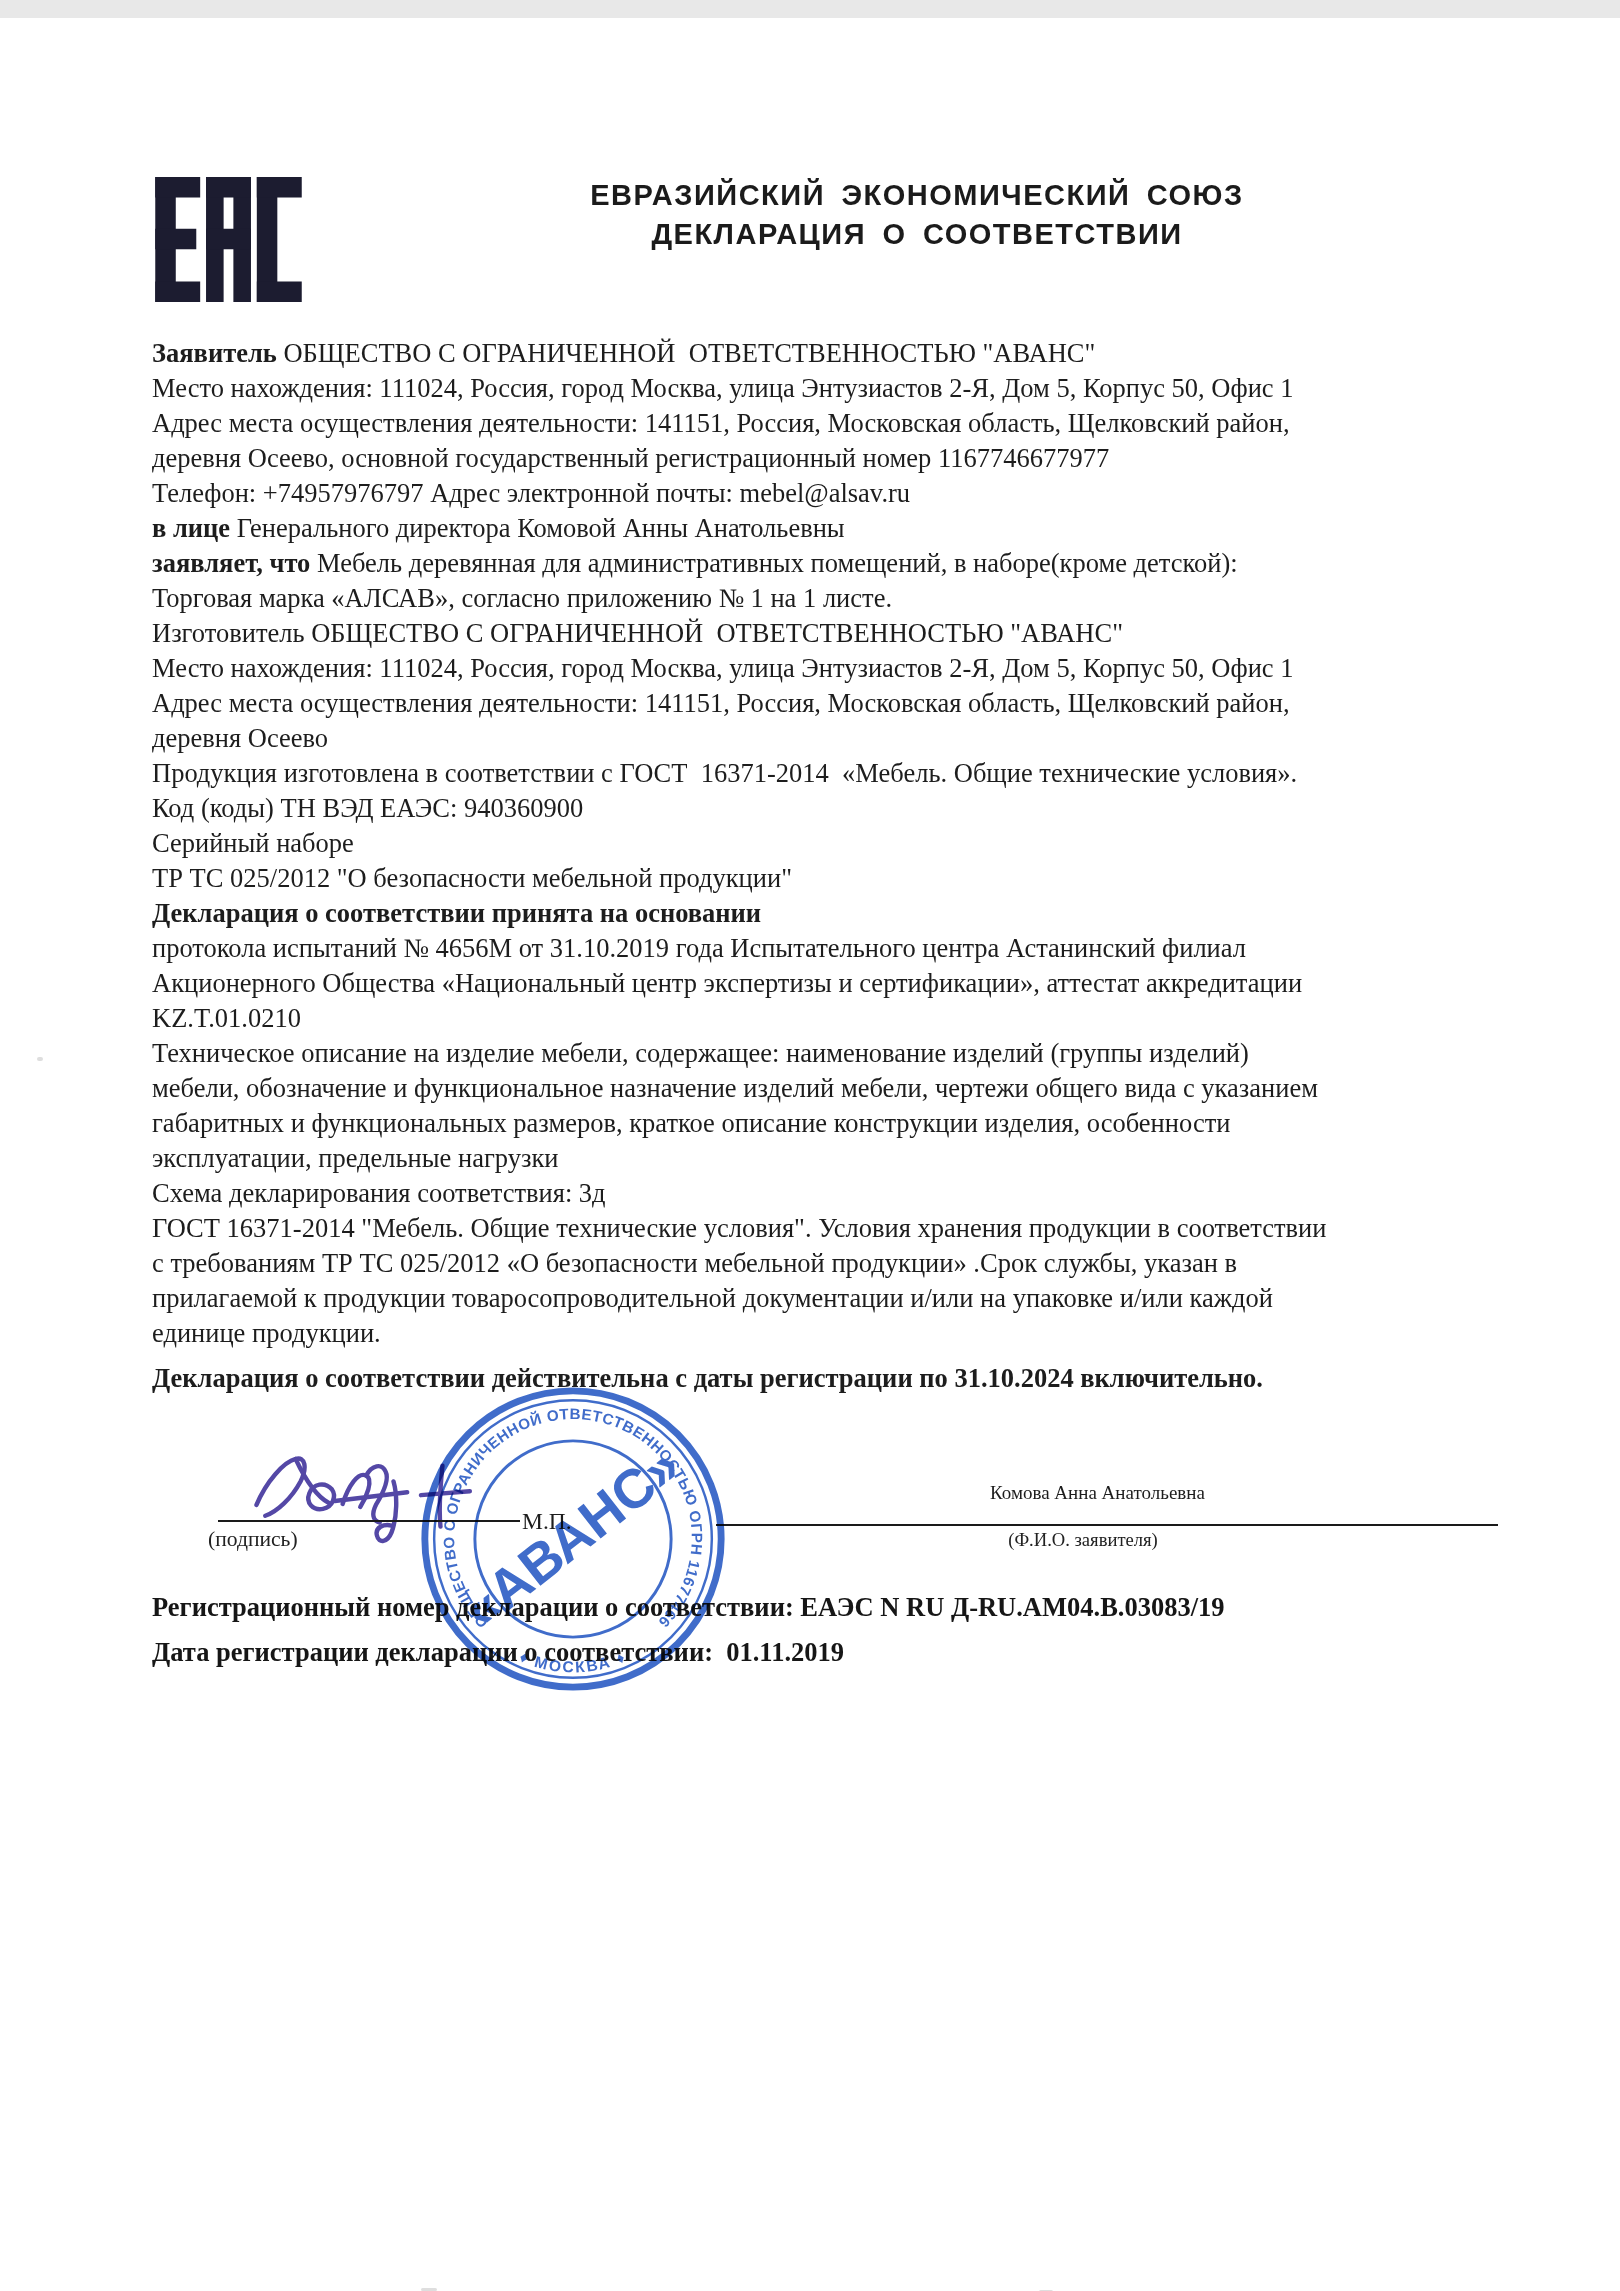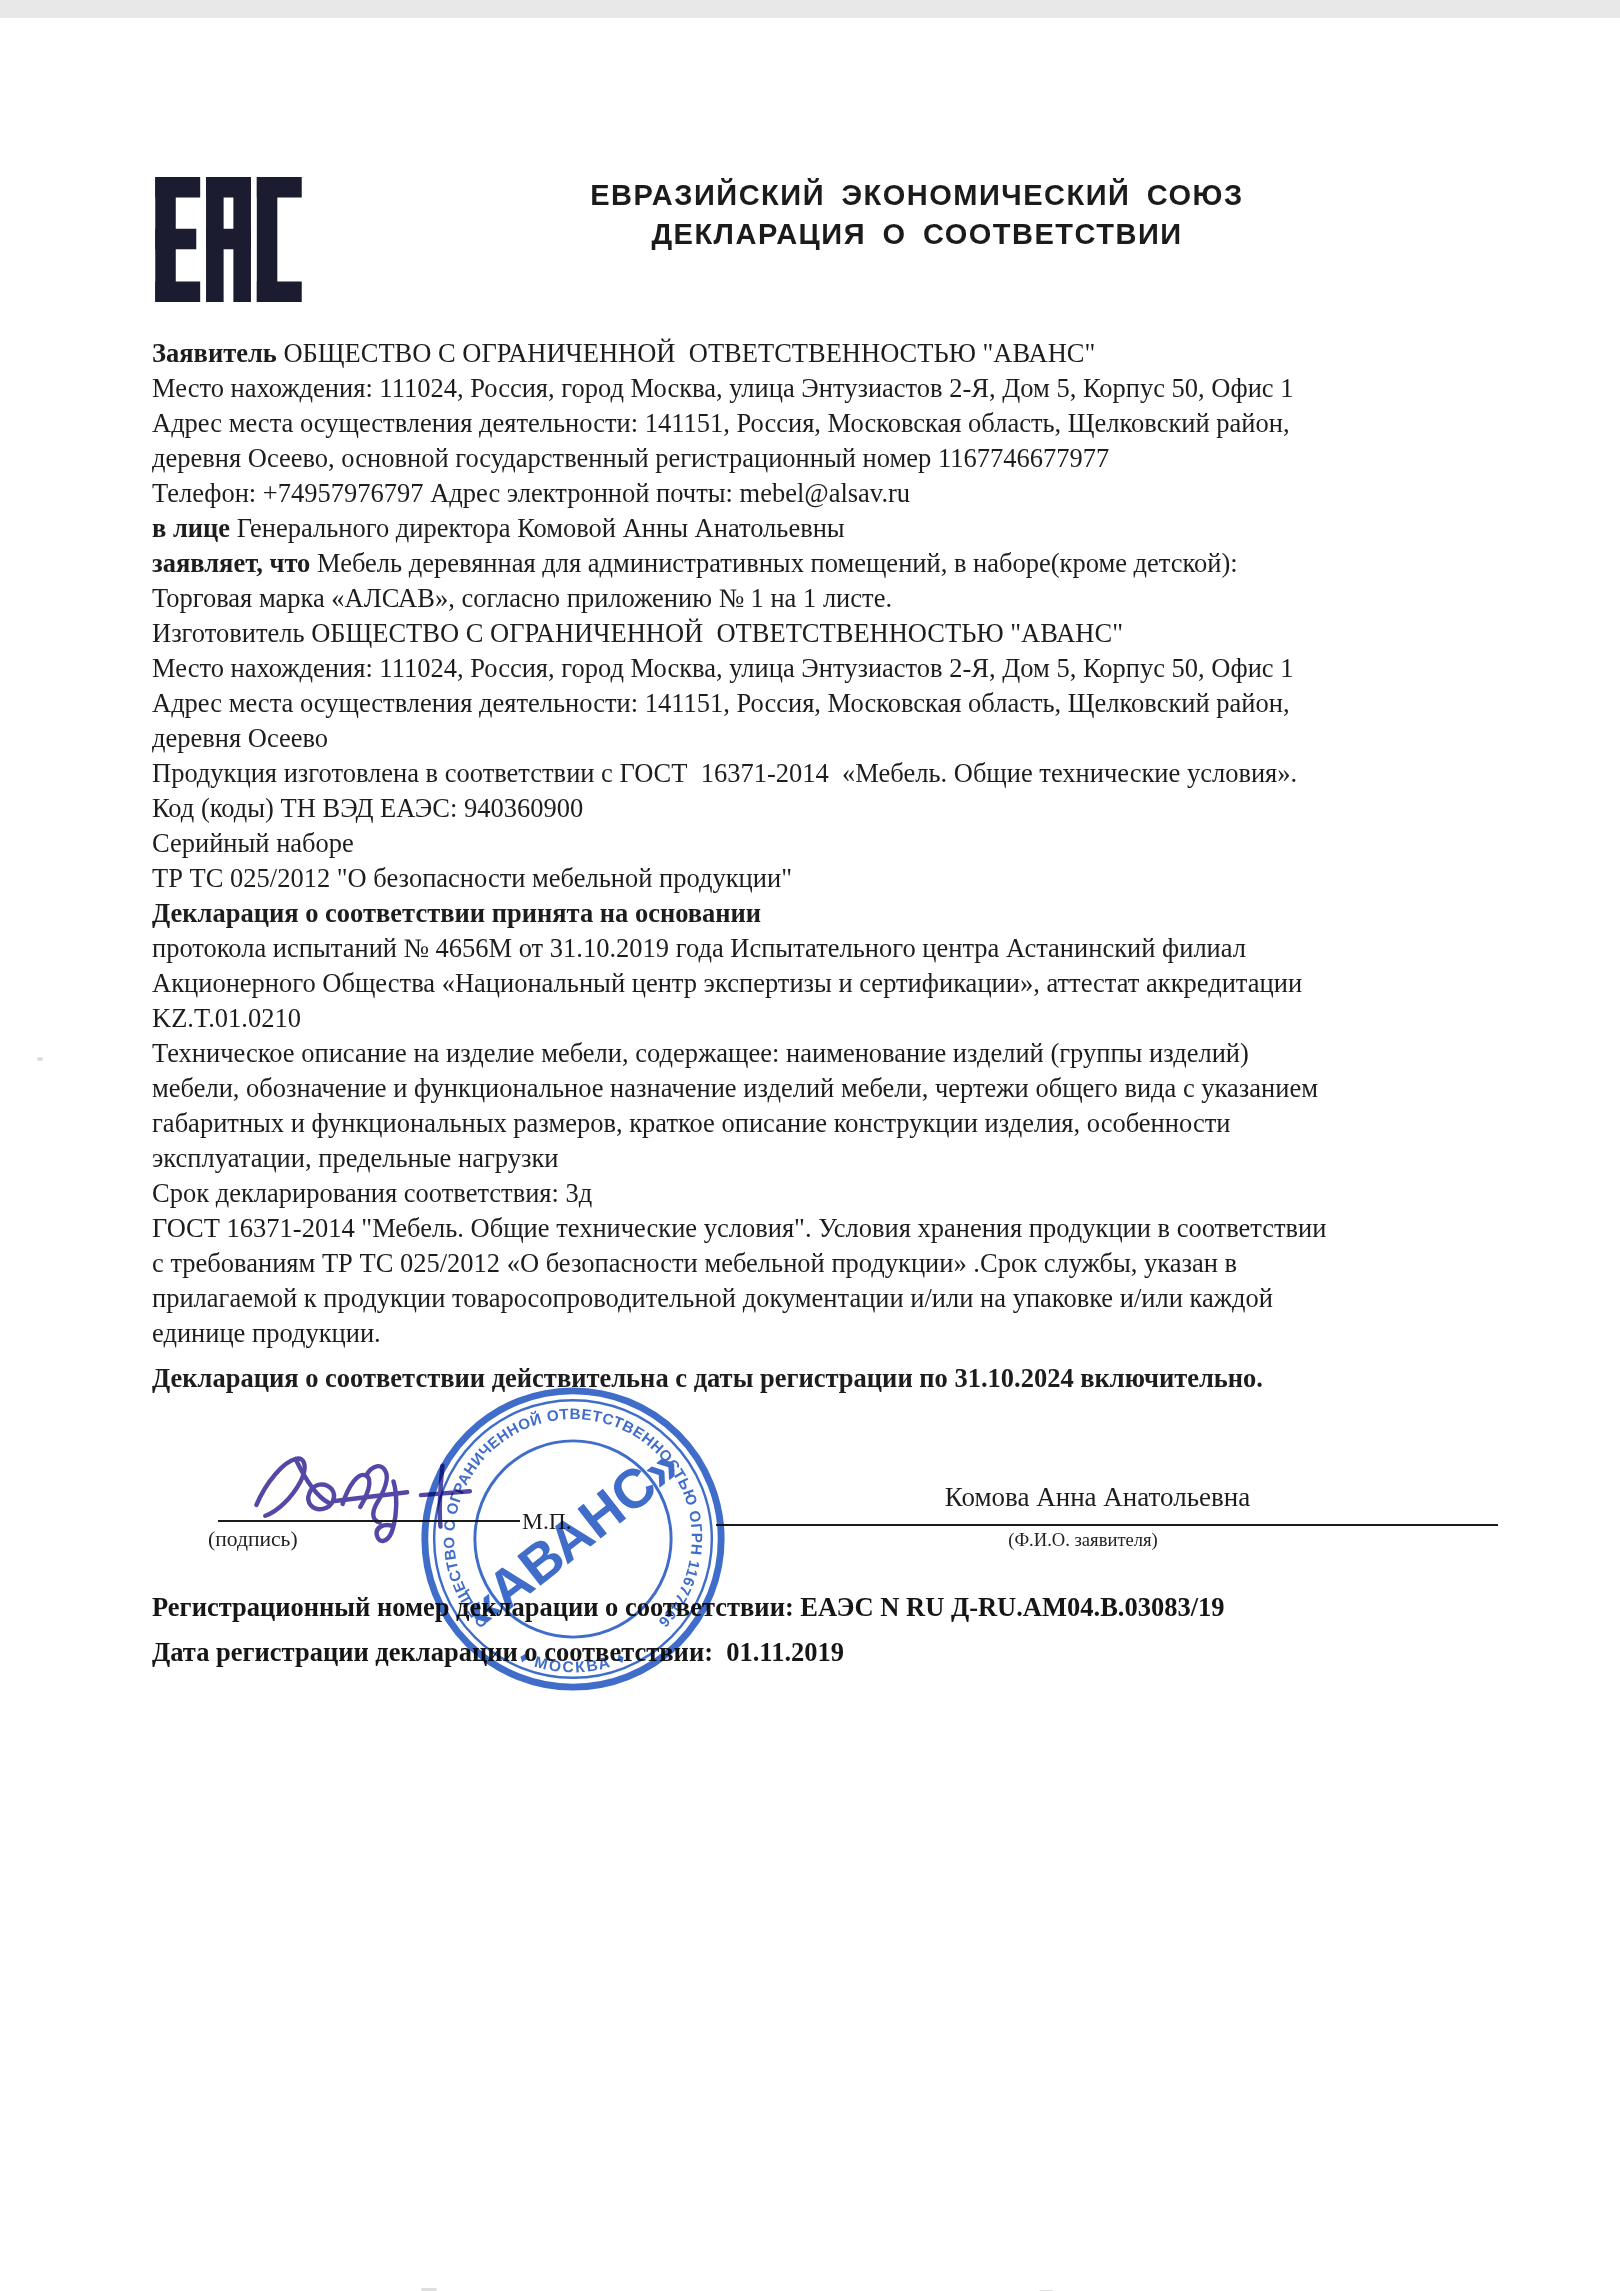--- a/index.html
+++ b/index.html
@@ -18,21 +18,21 @@
   
   .body-flow{position:absolute;left:152px;top:318px;width:1372px;font-size:26.5px;line-height:35px;}
   .line{margin:0;white-space:pre;}
   .line b{font-weight:bold;}
   .validity{font-weight:bold;margin-top:9.8px;}
   
   .abs{position:absolute;margin:0;}
   .sigline{position:absolute;height:0;border-top:2.9px solid #1a1a1a;}
   .caption{font-size:21.6px;color:#222;}
   .caption-small{font-size:18.6px;color:#222;}
-  .fio-name{font-size:27px;text-align:center;}
+  .fio-name{font-size:19px;text-align:center;}
   .mp{font-size:23.5px;}
   .regline{position:absolute;margin:0;left:152px;font-size:26.5px;font-weight:bold;white-space:pre;color:#161616;}
   
   .stamp{position:absolute;left:416px;top:1364px;mix-blend-mode:multiply;opacity:0.93;}
   .signature-svg{position:absolute;left:186px;top:1426px;mix-blend-mode:multiply;}
   .speck{position:absolute;background:#c2c2c2;opacity:0.55;border-radius:2px;}
 </style>
 </head>
 <body>
 
@@ -78,21 +78,21 @@
         <p class="line"><span>Серийный наборе</span></p>
         <p class="line"><span>ТР ТС 025/2012 "О безопасности мебельной продукции"</span></p>
         <p class="line"><b>Декларация о соответствии принята на основании</b></p>
         <p class="line"><span>протокола испытаний № 4656М от 31.10.2019 года Испытательного центра Астанинский филиал</span></p>
         <p class="line"><span>Акционерного Общества «Национальный центр экспертизы и сертификации», аттестат аккредитации</span></p>
         <p class="line"><span>KZ.T.01.0210</span></p>
         <p class="line"><span>Техническое описание на изделие мебели, содержащее: наименование изделий (группы изделий)</span></p>
         <p class="line"><span>мебели, обозначение и функциональное назначение изделий мебели, чертежи общего вида с указанием</span></p>
         <p class="line"><span>габаритных и функциональных размеров, краткое описание конструкции изделия, особенности</span></p>
         <p class="line"><span>эксплуатации, предельные нагрузки</span></p>
-        <p class="line"><span>Срок декларирования соответствия: 3д</span></p>
+        <p class="line"><span>Схема декларирования соответствия: 3д</span></p>
         <p class="line"><span>ГОСТ 16371-2014 "Мебель. Общие технические условия". Условия хранения продукции в соответствии</span></p>
         <p class="line"><span>с требованиям ТР ТС 025/2012 «О безопасности мебельной продукции» .Срок службы, указан в</span></p>
         <p class="line"><span>прилагаемой к продукции товаросопроводительной документации и/или на упаковке и/или каждой</span></p>
         <p class="line"><span>единице продукции.</span></p>
       </div>
     <p class="line validity">Декларация о соответствии действительна с даты регистрации по 31.10.2024 включительно.</p>
   </div>
 
   <svg class="signature-svg" width="323" height="118" viewBox="0 0 330 120">
     <g fill="none" stroke="#46399f" stroke-width="4.5" stroke-linecap="round" opacity="0.92">

